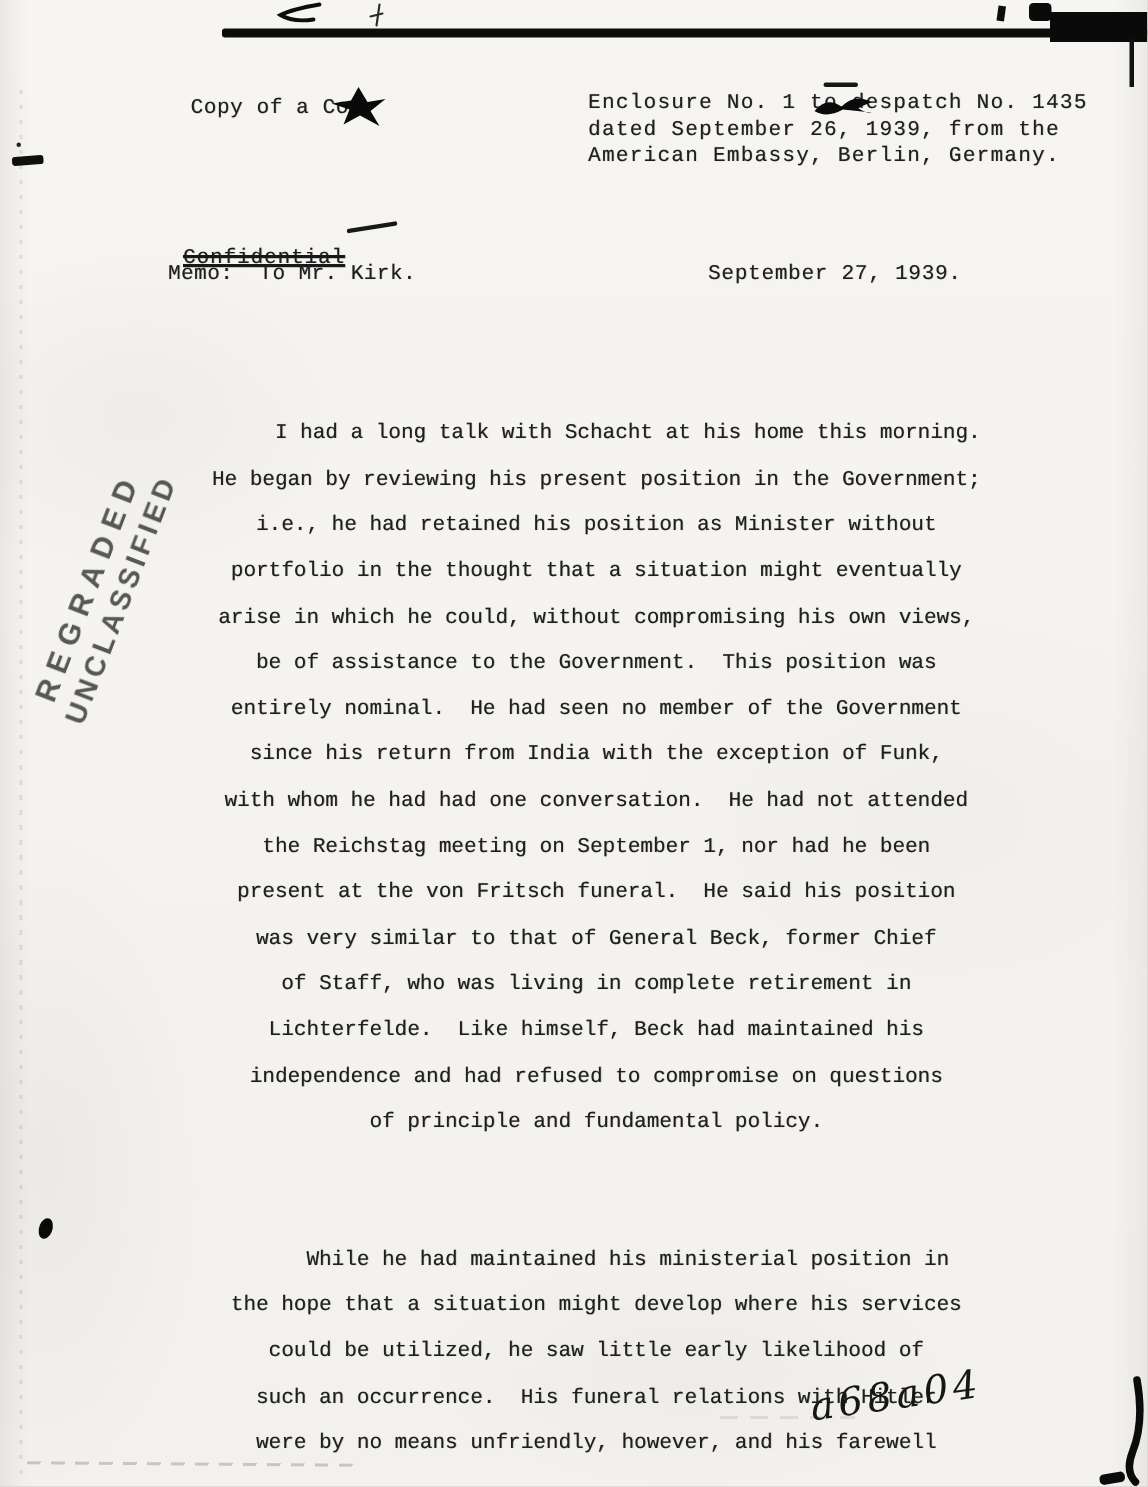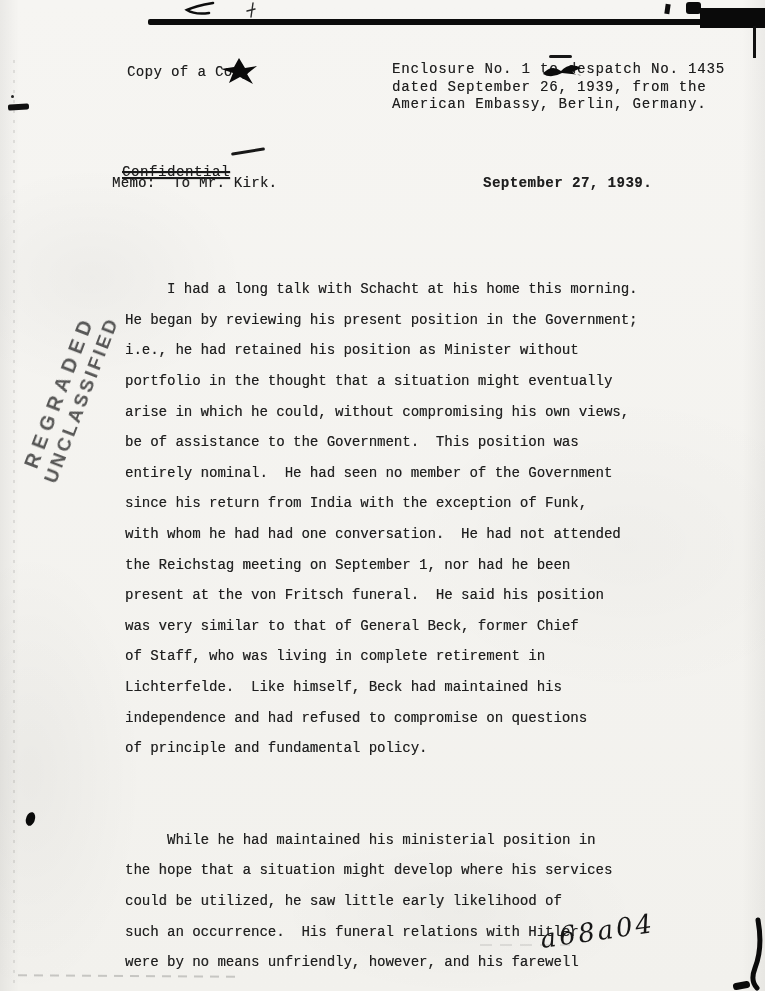--- a/index.html
+++ b/index.html
@@ -36,26 +36,26 @@
     text-decoration: underline line-through;
     text-decoration-thickness: 2px;
     text-decoration-color: #181818;
   }
   .strike-tail {
     position: absolute; left: 231px; top: 150px;
     width: 34px; height: 2.6px; background: #181818;
     transform: rotate(-9deg); border-radius: 2px;
   }
   .memo-line { left: 112px; top: 175px; letter-spacing: 0.3px; }
-  .memo-date { left: 483px; top: 175px; letter-spacing: 0.5px; font-weight: bold; }
+  .memo-date { left: 472px; top: 175px; letter-spacing: 0.5px; }
   .body-text {
     position: absolute; left: 125px; top: 213px; width: 545px;
     line-height: 30.6px; font-size: 14px;
   }
-  .body-text p { margin: 0; white-space: pre-wrap; }
+  .body-text p { margin: 0; white-space: pre-wrap; text-align: center; }
   
   .stamp {
     position: absolute; left: -30px; top: 298px;
     width: 200px; height: 195px;
     display: flex; flex-direction: column;
     justify-content: center; align-items: center; gap: 1px;
     transform: rotate(-69deg);
     font-family: "Liberation Sans", sans-serif;
     font-weight: 700;
     color: rgba(52,52,52,0.82);

